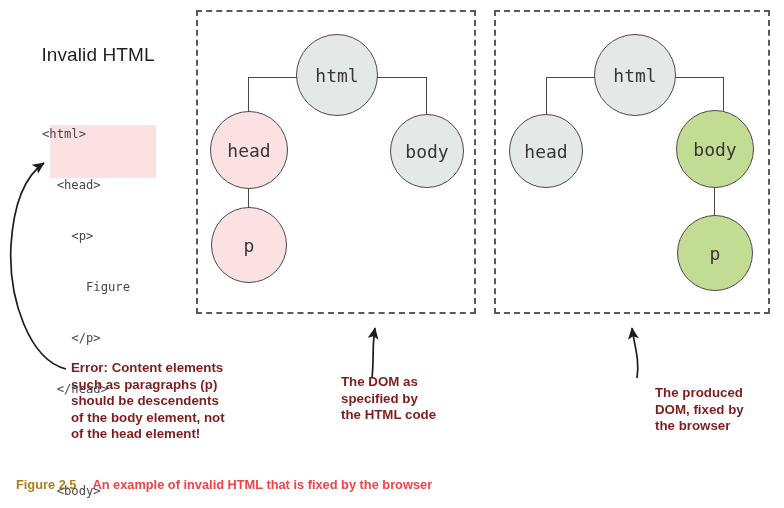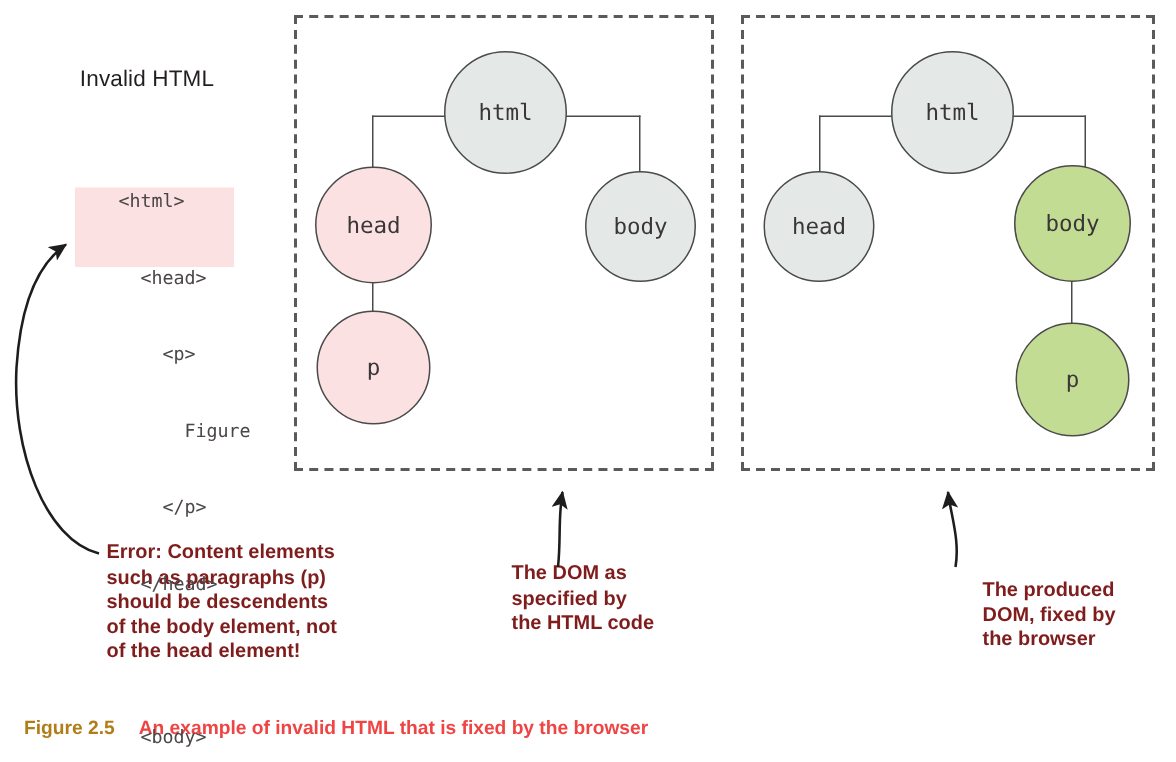--- a/index.html
+++ b/index.html
@@ -20,35 +20,34 @@
   
   .abs { position: absolute; }
 
   
   #invalid-html-heading {
     left: 0px;
     top: 44px;
     width: 196px;
     text-align: center;
     font-family: "Liberation Sans", sans-serif;
-    font-size: 15px;
+    font-size: 19px;
     font-weight: 400;
     color: #231f20;
     letter-spacing: 0.1px;
   }
 
   #code-block {
     left: 38px;
     top: 92px;
     font-family: "DejaVu Sans Mono", "Liberation Mono", monospace;
     font-size: 12.2px;
     line-height: 17px;
     color: #4b4648;
     white-space: pre;
-    margin-left: 37px;
   }
   #code-block .code-line {
     display: block;
     padding-left: 4px;
     white-space: pre;
   }
   
   #code-highlight-band {
     left: 50px;
     top: 125px;
@@ -70,21 +69,21 @@
 
   
   .node {
     border-radius: 50%;
     box-sizing: border-box;
     border: 1.3px solid #4a4a4a;
     display: flex;
     align-items: center;
     justify-content: center;
     font-family: "DejaVu Sans Mono", "Liberation Mono", monospace;
-    font-size: 15px;
+    font-size: 18px;
     color: #3a3537;
     z-index: 2;
   }
   .node.gray  { background: #e4e9e8; }
   .node.pink  { background: #fbe1e1; }
   .node.green { background: #c3dc93; }
 
   
   .edge-h, .edge-v {
     background: #4a4a4a;

